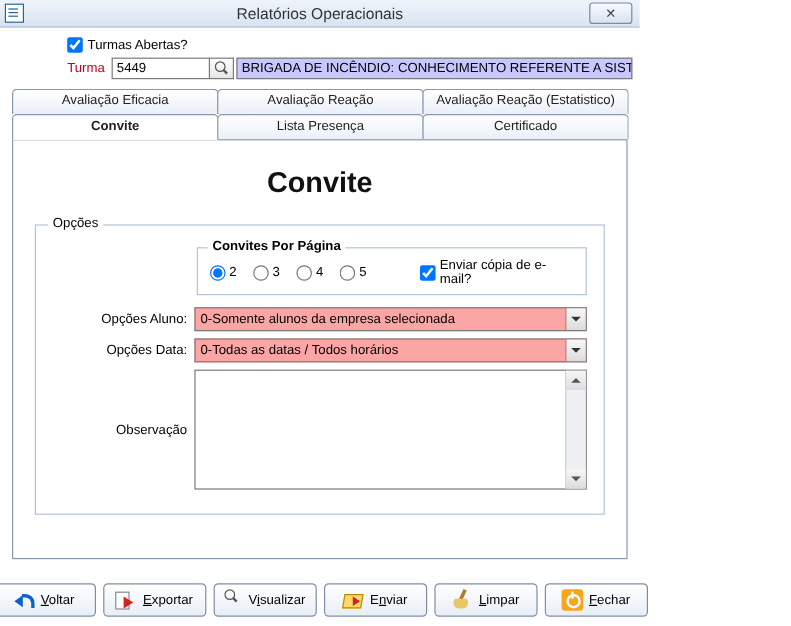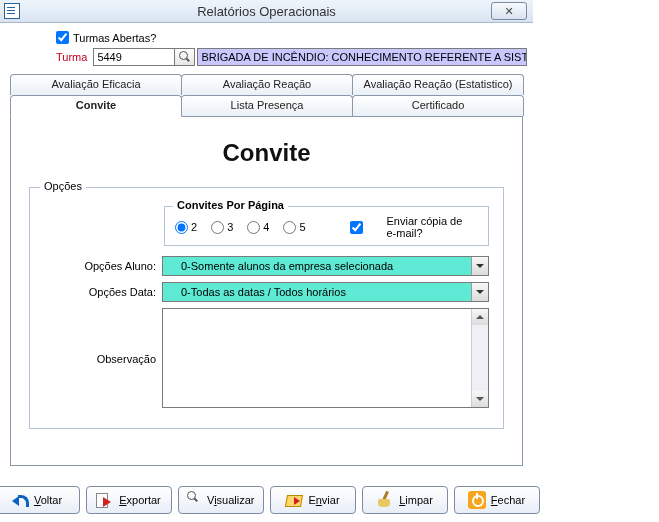--- a/index.html
+++ b/index.html
@@ -214,39 +214,39 @@
     position: absolute;
     top: -8px;
     left: 8px;
     background: #fff;
     padding: 0 4px;
     font-weight: bold;
     font-size: 11px;
   }
   .radio-opt { margin-right: 10px; display: flex; align-items: center; }
   .radio-opt input { margin: 0 3px 0 0; }
-  .chk-email { margin-left: 30px; display: flex; align-items: center; gap: 20px; }
+  .chk-email { margin-left: 30px; display: flex; align-items: center; }
   .field-row {
     display: flex;
     align-items: center;
     margin-bottom: 6px;
   }
   .field-label {
     width: 112px;
     text-align: right;
     margin-right: 6px;
   }
   .combo {
     flex: 1;
     height: 20px;
     border: 1px solid #7a7a7a;
-    background: #5eead4;
-    display: flex;
-    align-items: center;
-    padding: 0 0 0 18px;
+    background: #fca5a5;
+    display: flex;
+    align-items: center;
+    padding: 0 0 0 4px;
     box-sizing: border-box;
     position: relative;
   }
   .combo-arrow {
     width: 16px;
     height: 18px;
     background: linear-gradient(to bottom, #f7f7f7, #dcdcdc);
     border-left: 1px solid #9a9a9a;
     display: flex;
     align-items: center;

